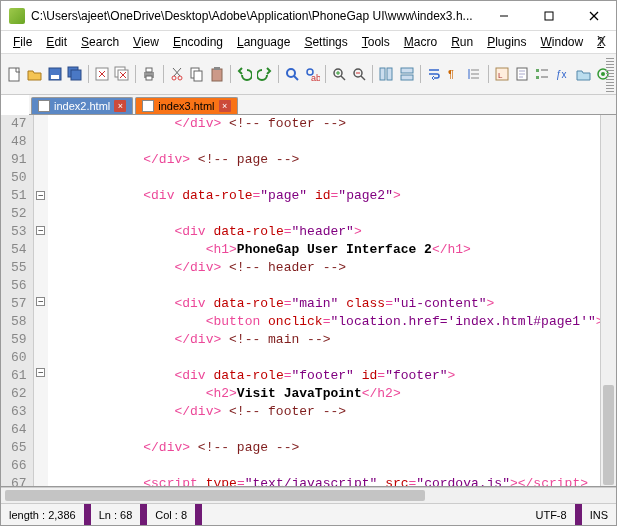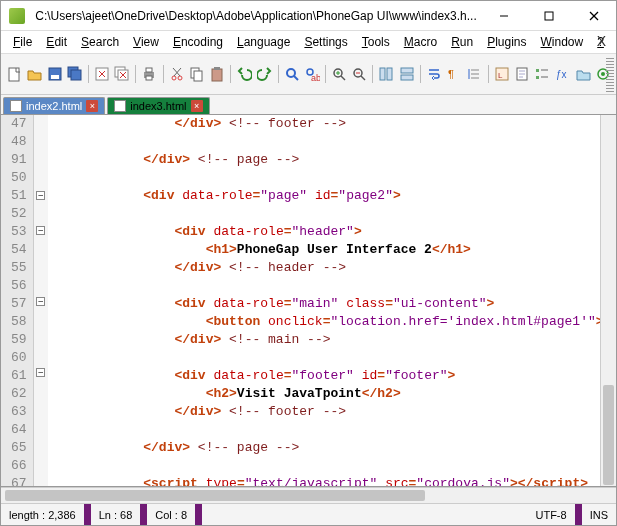--- a/index.html
+++ b/index.html
@@ -26,21 +26,20 @@
   margin: 0 6px 0 8px;
   background: linear-gradient(135deg,#9ec94b,#6aa524);
   border-radius: 2px;
 }
 .titlebar .title {
   flex: 1;
   font-size: 12px;
   color: #000;
   white-space: nowrap;
   overflow: hidden;
-  text-align: center;
 }
 .titlebar .winbtns { display: flex; }
 .titlebar .winbtn {
   width: 45px; height: 28px;
   display: flex; align-items: center; justify-content: center;
   font-size: 13px;
   cursor: default;
 }
 .menubar {
   display: flex;
@@ -87,31 +86,32 @@
   right: 2px; top: 2px; bottom: 2px;
   width: 8px;
   background: repeating-linear-gradient(0deg,#999 0 1px,transparent 1px 3px);
 }
 .tabstrip {
   display: flex;
   background: #f4f4f4;
   padding: 2px 2px 0 2px;
   gap: 2px;
   border-bottom: 1px solid #999;
+  margin-left: 28px;
 }
 .tab {
   background: #e8e8e8;
   border: 1px solid #999;
   border-bottom: none;
   padding: 2px 6px;
   display: flex; align-items: center; gap: 4px;
   font-size: 11px;
   border-radius: 2px 2px 0 0;
 }
-.tab.active { background: #15803d; justify-content: flex-end; }
+.tab.active { background: #f97316; justify-content: flex-end; }
 .tab.inactive { background: #5b88c5; color: #fff; }
 .tab .ficon {
   width: 12px; height: 12px;
   background: #fff; border: 1px solid #888;
   display: inline-block;
 }
 .tab .close {
   width: 12px; height: 12px;
   background: #cc4a3a;
   color: #fff;
@@ -160,21 +160,21 @@
   flex: 1;
   font-family: Consolas, "Courier New", monospace;
   font-size: 13px;
   line-height: 18px;
   white-space: pre;
   overflow: hidden;
   position: relative;
   padding-left: 2px;
 }
 .code .line { height: 18px; }
-.tg { color: #c2410c; font-weight: bold; }
+.tg { color: #ec4899; }
 .at { color: #c00000; }
 .vl { color: #800080; }
 .cm { color: #7f1d1d; }
 .tx { color: #000; font-weight: bold; }
 .vscroll {
   width: 16px;
   background: #f0f0f0;
   border-left: 1px solid #ccc;
   position: relative;
 }

